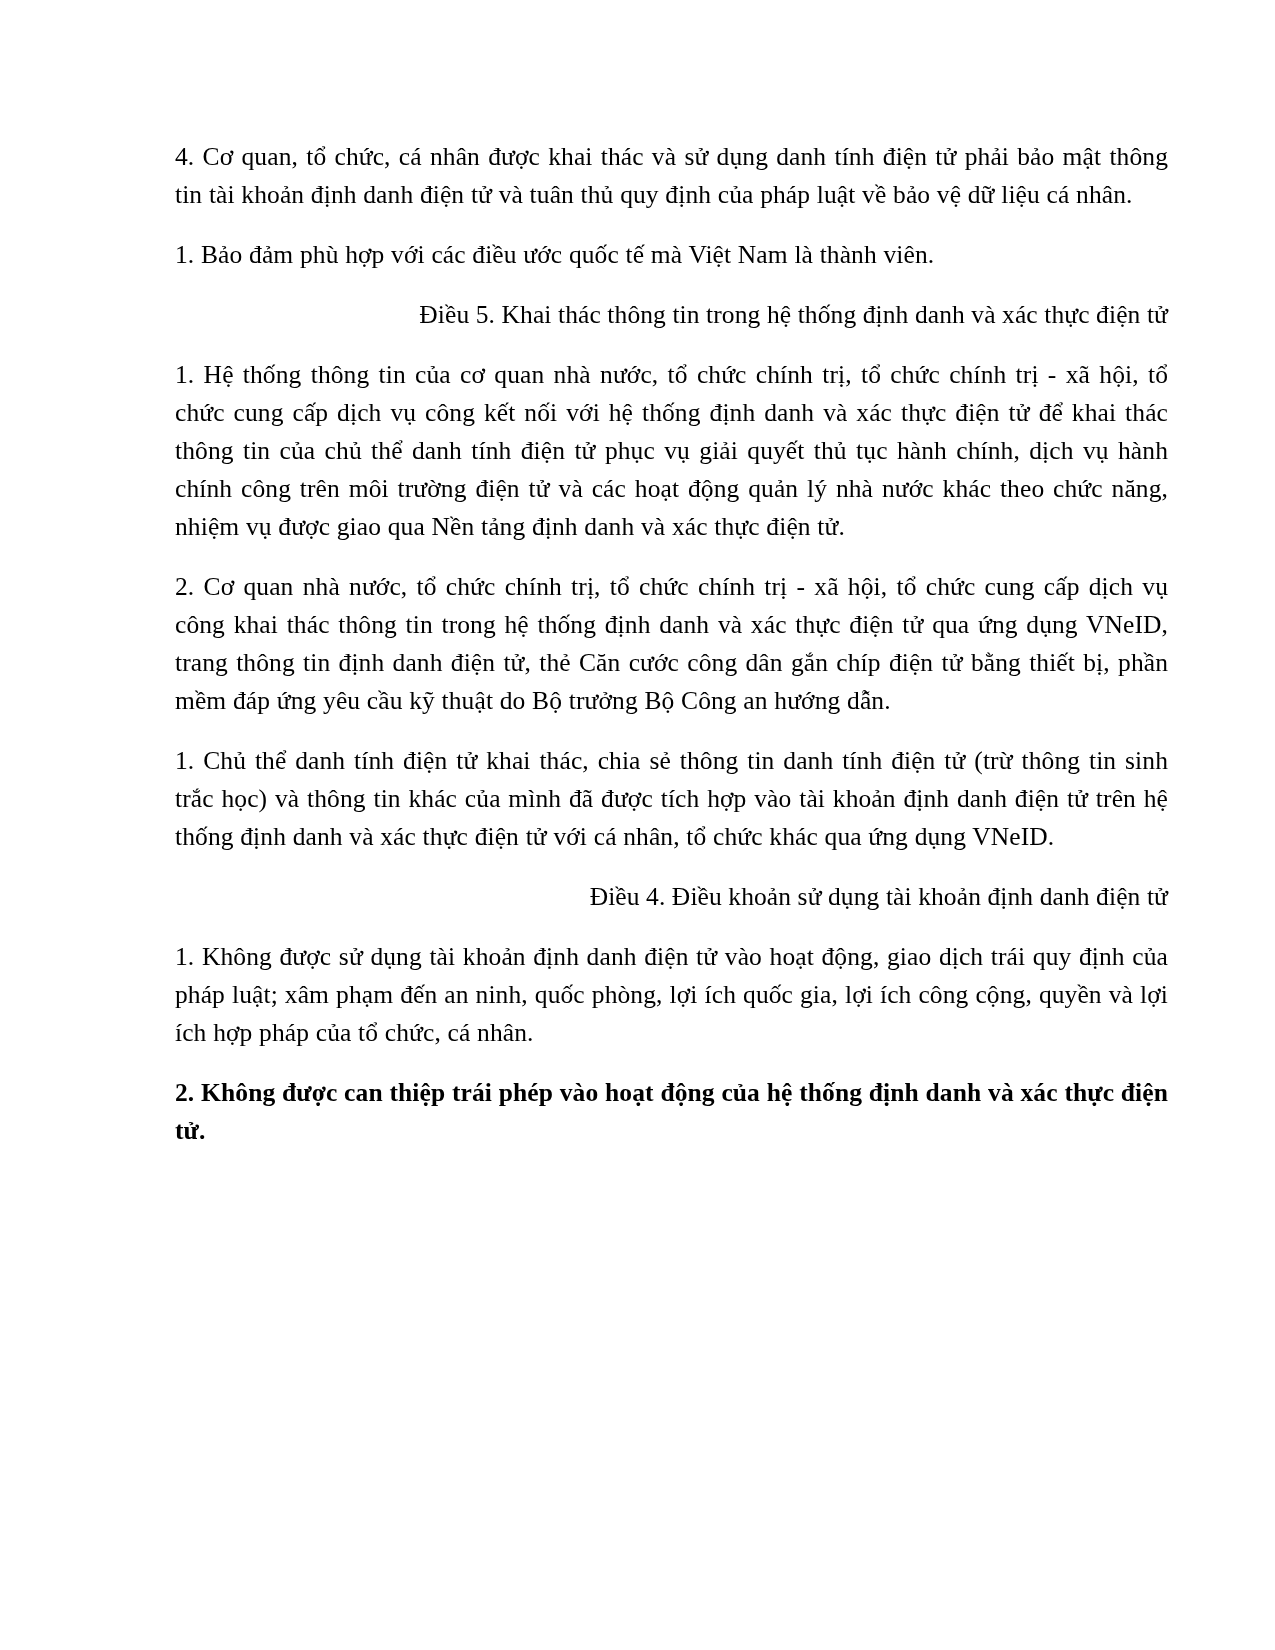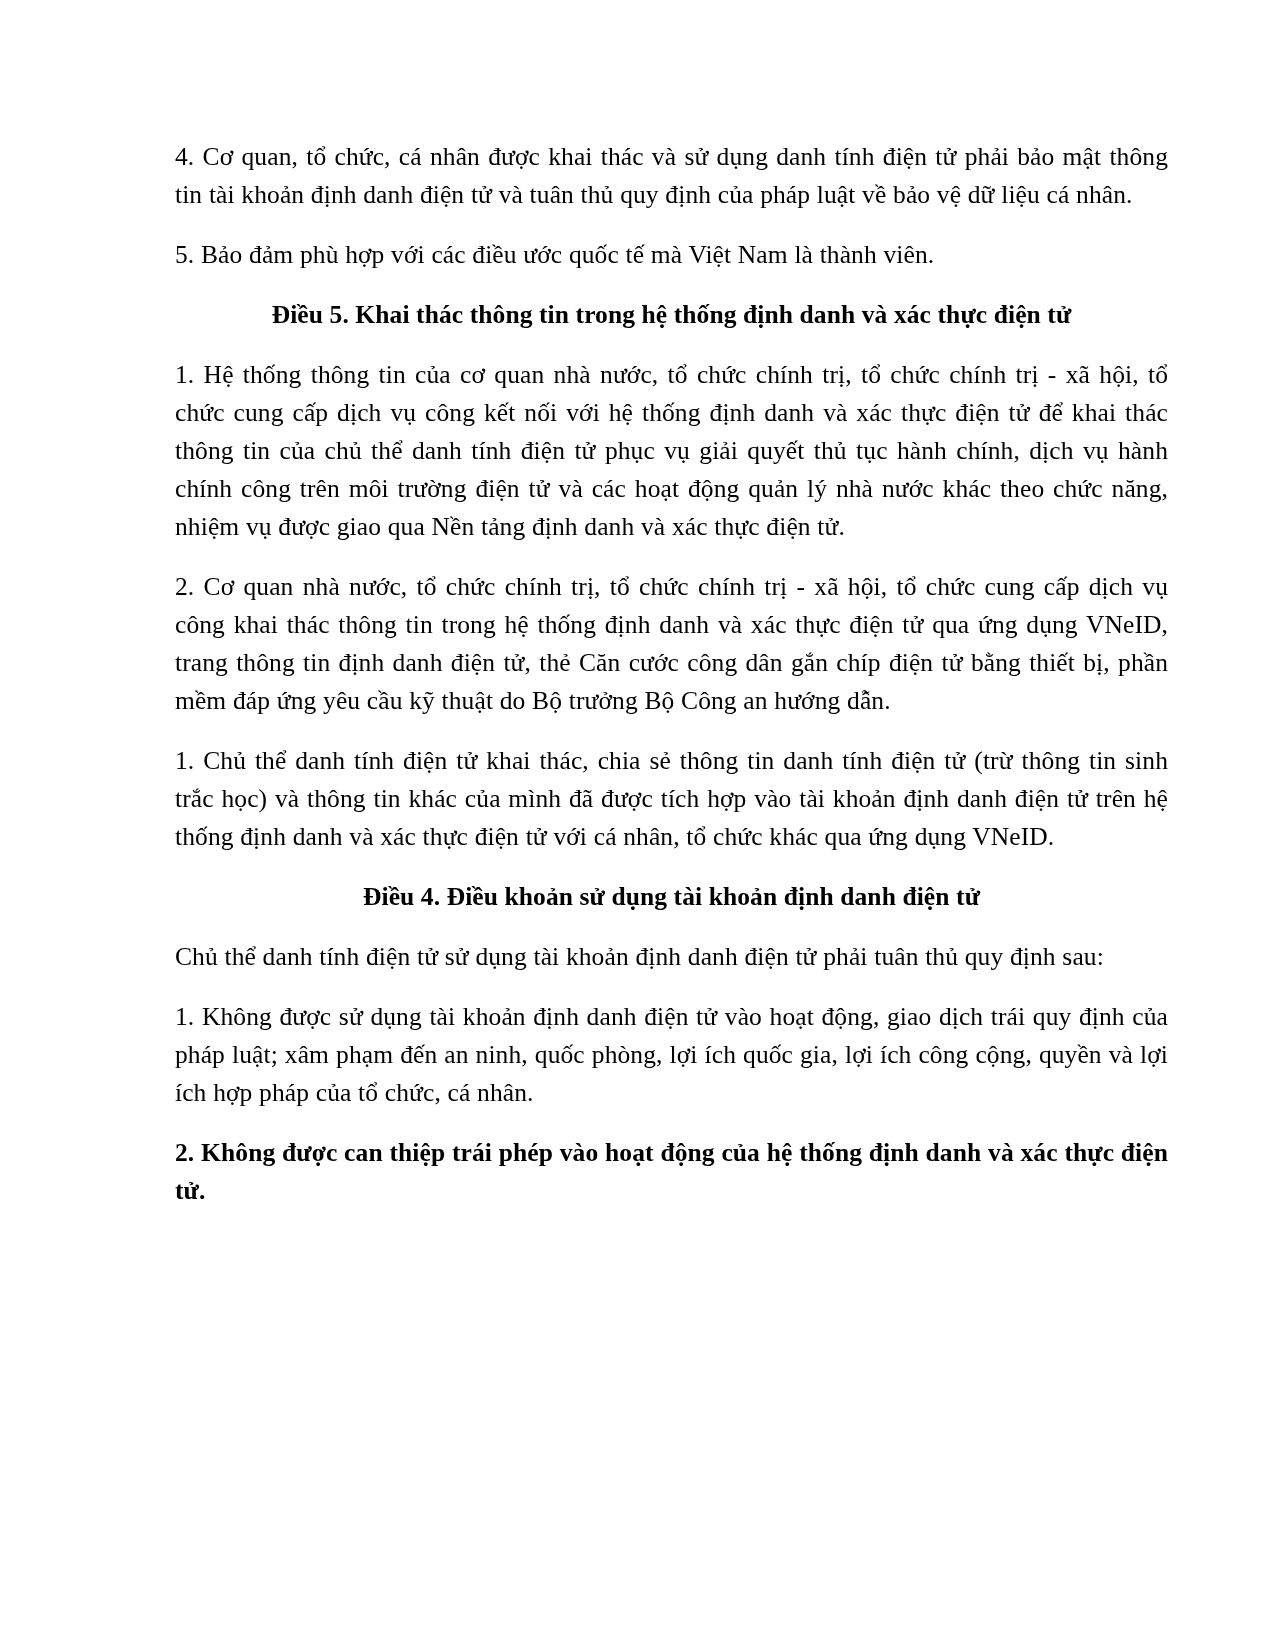--- a/index.html
+++ b/index.html
@@ -36,50 +36,49 @@
     word-spacing: 0.2px;
     hyphens: none;
   }
   .para:last-child {
     margin-bottom: 0;
     font-weight: bold;
   }
   .heading {
     font-size: 25.5px;
     line-height: 38px;
-    font-weight: bold;
-    text-align: center;
+    font-weight: normal;
+    text-align: right;
     margin: 0 0 22px 0;
     letter-spacing: 0.1px;
   }
   .spacer-before {
     margin-top: 6px;
   }
 </style>
 </head>
 <body>
 
 <div class="page">
   <div class="content">
 
     <p class="para">4. Cơ quan, tổ chức, cá nhân được khai thác và sử dụng danh tính điện tử phải bảo mật thông tin tài khoản định danh điện tử và tuân thủ quy định của pháp luật về bảo vệ dữ liệu cá nhân.</p>
 
 
-    <p class="para">5. Bảo đảm phù hợp với các điều ước quốc tế mà Việt Nam là thành viên.</p>
+    <p class="para">1. Bảo đảm phù hợp với các điều ước quốc tế mà Việt Nam là thành viên.</p>
 
     <h2 class="heading spacer-before">Điều 5. Khai thác thông tin trong hệ thống định danh và xác thực điện tử</h2>
 
     <p class="para">1. Hệ thống thông tin của cơ quan nhà nước, tổ chức chính trị, tổ chức chính trị - xã hội, tổ chức cung cấp dịch vụ công kết nối với hệ thống định danh và xác thực điện tử để khai thác thông tin của chủ thể danh tính điện tử phục vụ giải quyết thủ tục hành chính, dịch vụ hành chính công trên môi trường điện tử và các hoạt động quản lý nhà nước khác theo chức năng, nhiệm vụ được giao qua Nền tảng định danh và xác thực điện tử.</p>
 
     <p class="para">2. Cơ quan nhà nước, tổ chức chính trị, tổ chức chính trị - xã hội, tổ chức cung cấp dịch vụ công khai thác thông tin trong hệ thống định danh và xác thực điện tử qua ứng dụng VNeID, trang thông tin định danh điện tử, thẻ Căn cước công dân gắn chíp điện tử bằng thiết bị, phần mềm đáp ứng yêu cầu kỹ thuật do Bộ trưởng Bộ Công an hướng dẫn.</p>
 
     <p class="para">1. Chủ thể danh tính điện tử khai thác, chia sẻ thông tin danh tính điện tử (trừ thông tin sinh trắc học) và thông tin khác của mình đã được tích hợp vào tài khoản định danh điện tử trên hệ thống định danh và xác thực điện tử với cá nhân, tổ chức khác qua ứng dụng VNeID.</p>
 
     <h2 class="heading spacer-before">Điều 4. Điều khoản sử dụng tài khoản định danh điện tử</h2>
 
-    <p class="para">Chủ thể danh tính điện tử sử dụng tài khoản định danh điện tử phải tuân thủ quy định sau:</p>
 
     <p class="para">1. Không được sử dụng tài khoản định danh điện tử vào hoạt động, giao dịch trái quy định của pháp luật; xâm phạm đến an ninh, quốc phòng, lợi ích quốc gia, lợi ích công cộng, quyền và lợi ích hợp pháp của tổ chức, cá nhân.</p>
 
     <p class="para">2. Không được can thiệp trái phép vào hoạt động của hệ thống định danh và xác thực điện tử.</p>
 
   </div>
 </div>
 
 </body></html>

